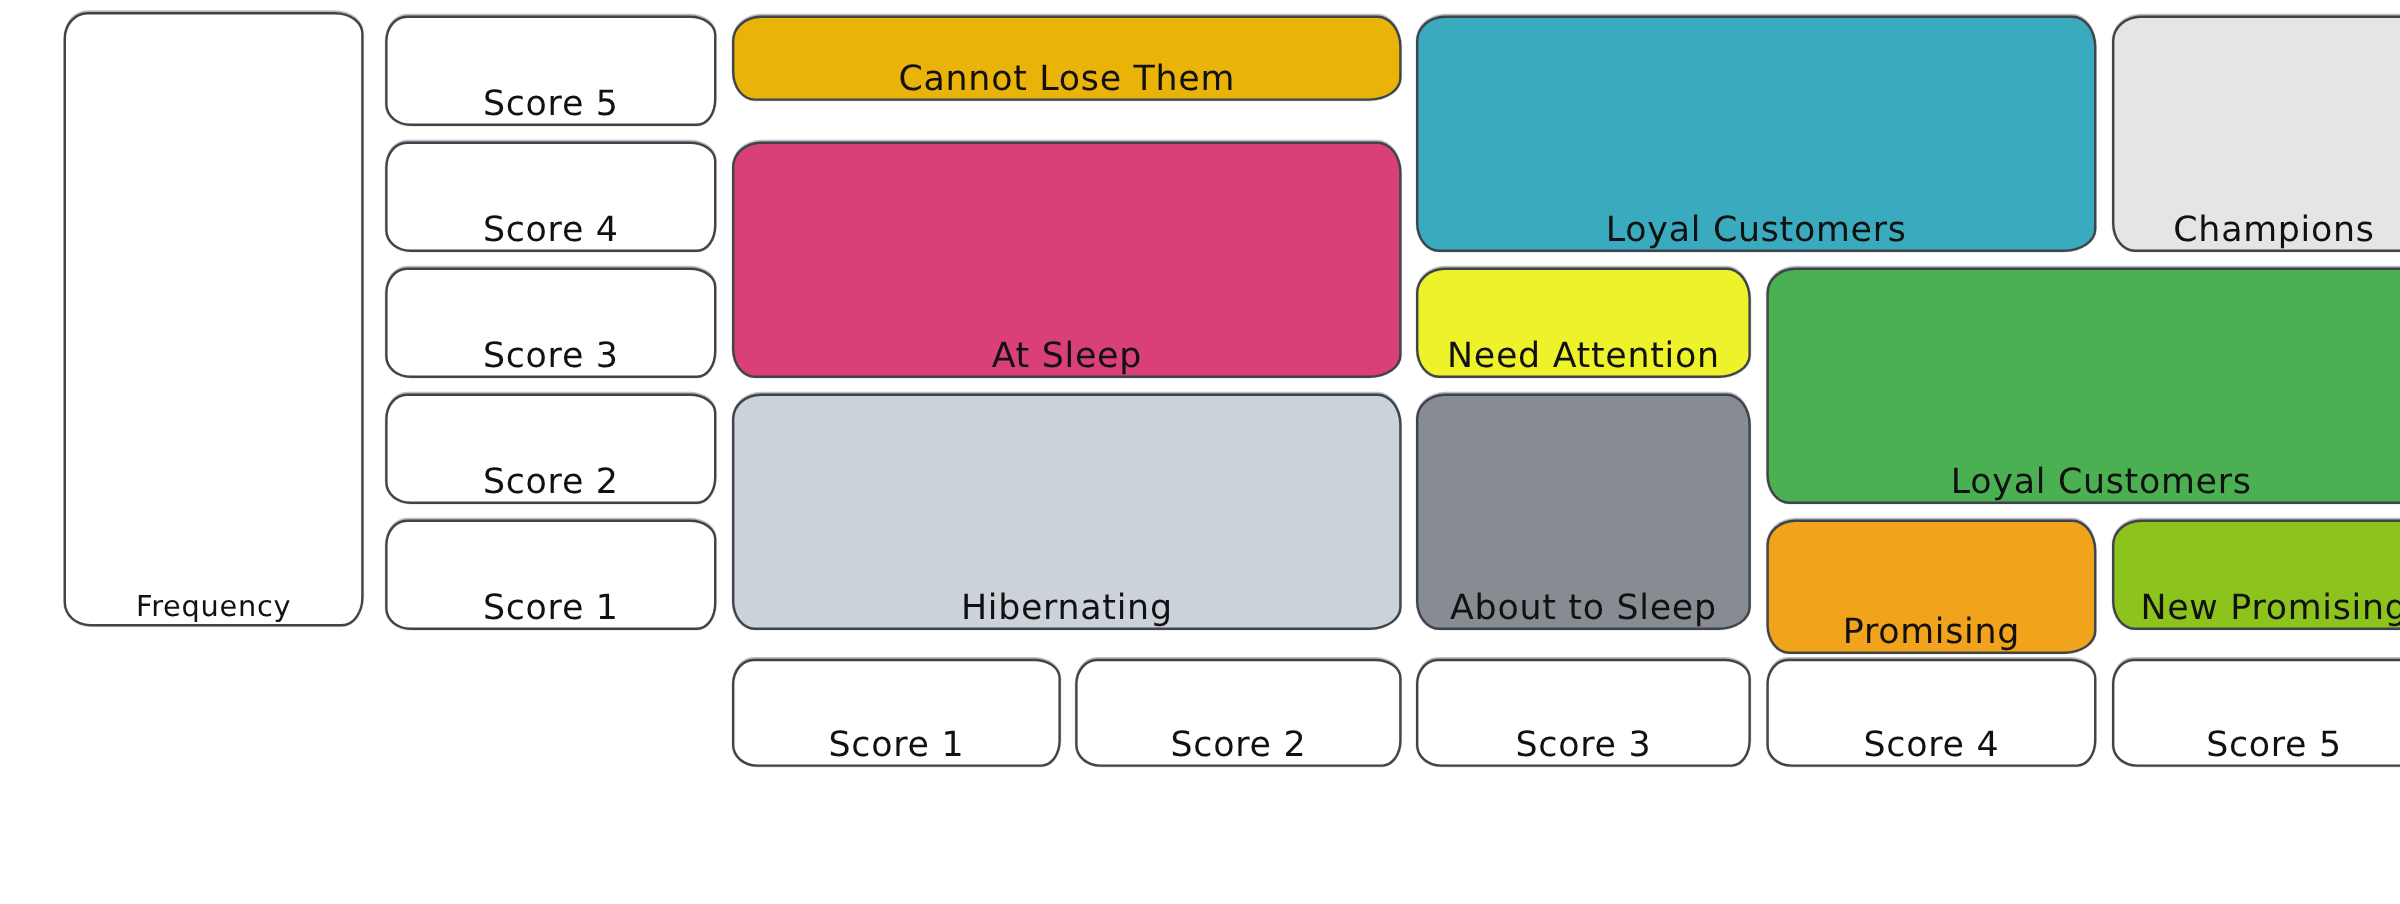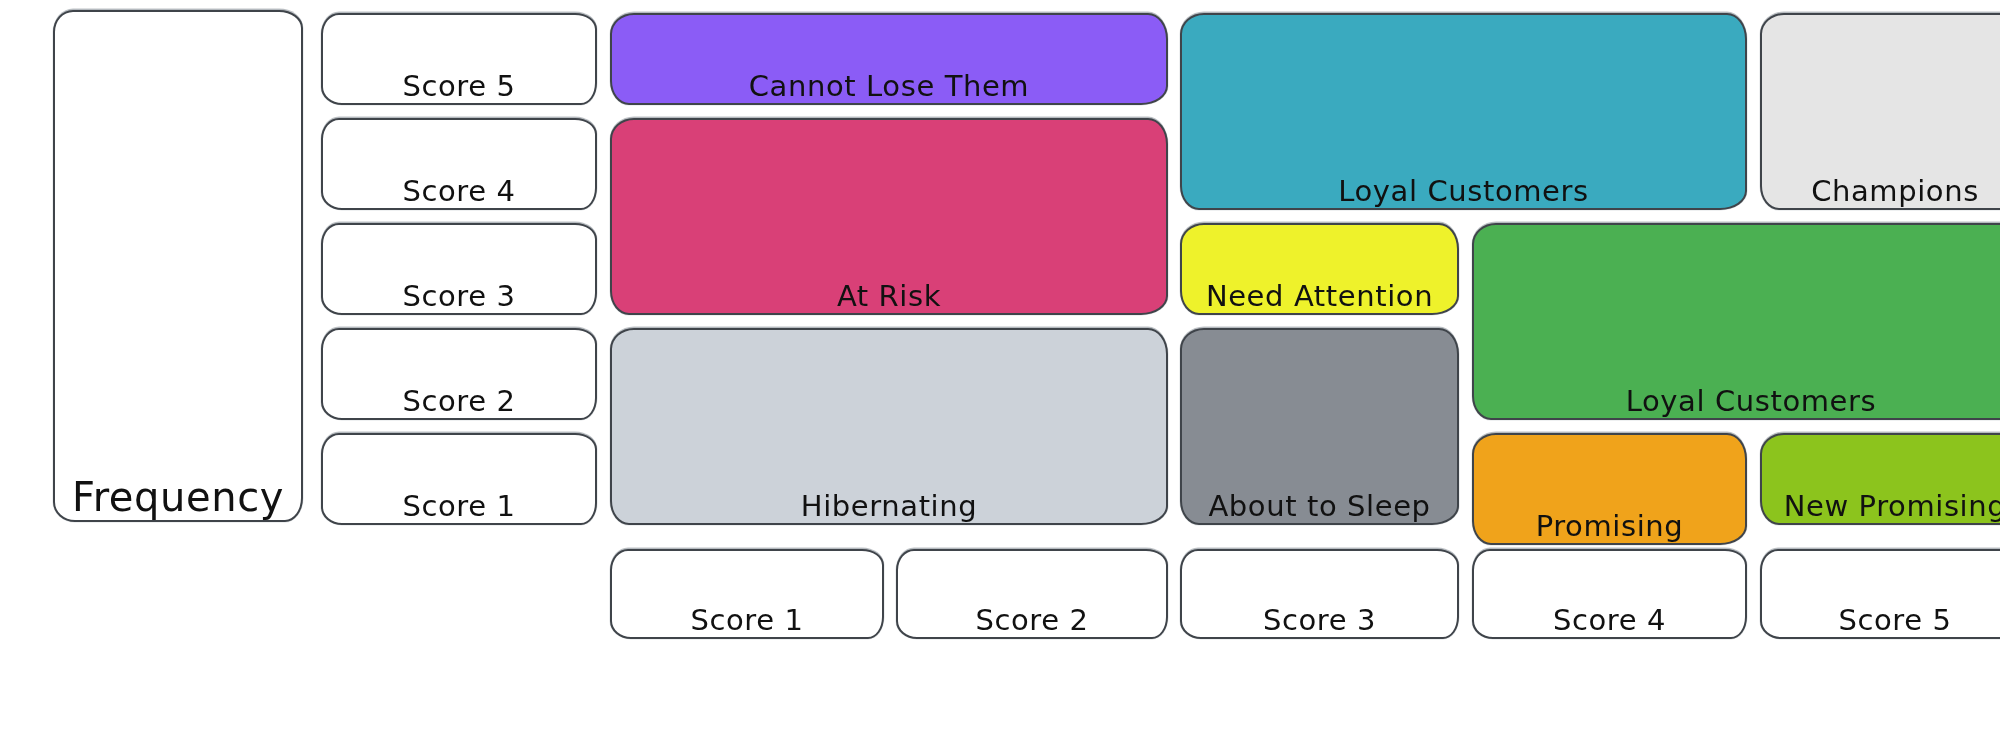--- a/index.html
+++ b/index.html
@@ -28,21 +28,21 @@
     box-shadow:0 -2px 0 -.5px rgba(134,142,150,.55), 0 0 0 .5px rgba(134,142,150,.28);
     border-radius:20px 24px 18px 22px / 22px 18px 24px 20px;
     line-height:1.15;
     white-space:nowrap;
     margin-left:44px;
   }
   .segment{
     border-radius:24px 20px 27px 19px / 21px 26px 19px 24px;
   }
   .axis-label{
-    font-size:40px;
+    font-size:24px;
   }
   .score{
     border-radius:18px 22px 16px 21px / 21px 16px 22px 18px;
   }
 </style>
 </head>
 <body>
 
 <div class="canvas">
   <div class="box axis-label" id="freq-axis-box" style="left:9px;top:10px;width:250px;height:512px;">
@@ -60,31 +60,31 @@
         <span>Score 3</span>
       </div>
       <div class="box score" style="left: 277px; top: 328px; width: 276px; height: 92px; background: rgb(255, 255, 255);">
         <span>Score 2</span>
       </div>
       <div class="box score" style="left: 277px; top: 433px; width: 276px; height: 92px; background: rgb(255, 255, 255);">
         <span>Score 1</span>
       </div>
     </div>
   <div id="segments">
-      <div class="box segment" style="left: 566px; top: 13px; width: 558px; height: 92px; background: #8b5cf6;">
+      <div class="box segment" style="left: 566px; top: 13px; width: 558px; height: 71px; background: #eab308;">
         <span>Cannot Lose Them</span>
       </div>
       <div class="box segment" style="left: 1136px; top: 13px; width: 567px; height: 197px; background: rgb(58, 170, 191);">
         <span>Loyal Customers</span>
       </div>
       <div class="box segment" style="left: 1716px; top: 13px; width: 270px; height: 197px; background: #e5e5e5;">
         <span>Champions</span>
       </div>
       <div class="box segment" style="left: 566px; top: 118px; width: 558px; height: 197px; background: rgb(217, 64, 119);">
-        <span>At Risk</span>
+        <span>At Sleep</span>
       </div>
       <div class="box segment" style="left: 1136px; top: 223px; width: 279px; height: 92px; background: rgb(238, 242, 43);">
         <span>Need Attention</span>
       </div>
       <div class="box segment" style="left: 1428px; top: 223px; width: 558px; height: 197px; background: rgb(75, 176, 82);">
         <span>Loyal Customers</span>
       </div>
       <div class="box segment" style="left: 566px; top: 328px; width: 558px; height: 197px; background: rgb(204, 210, 217);">
         <span>Hibernating</span>
       </div>

